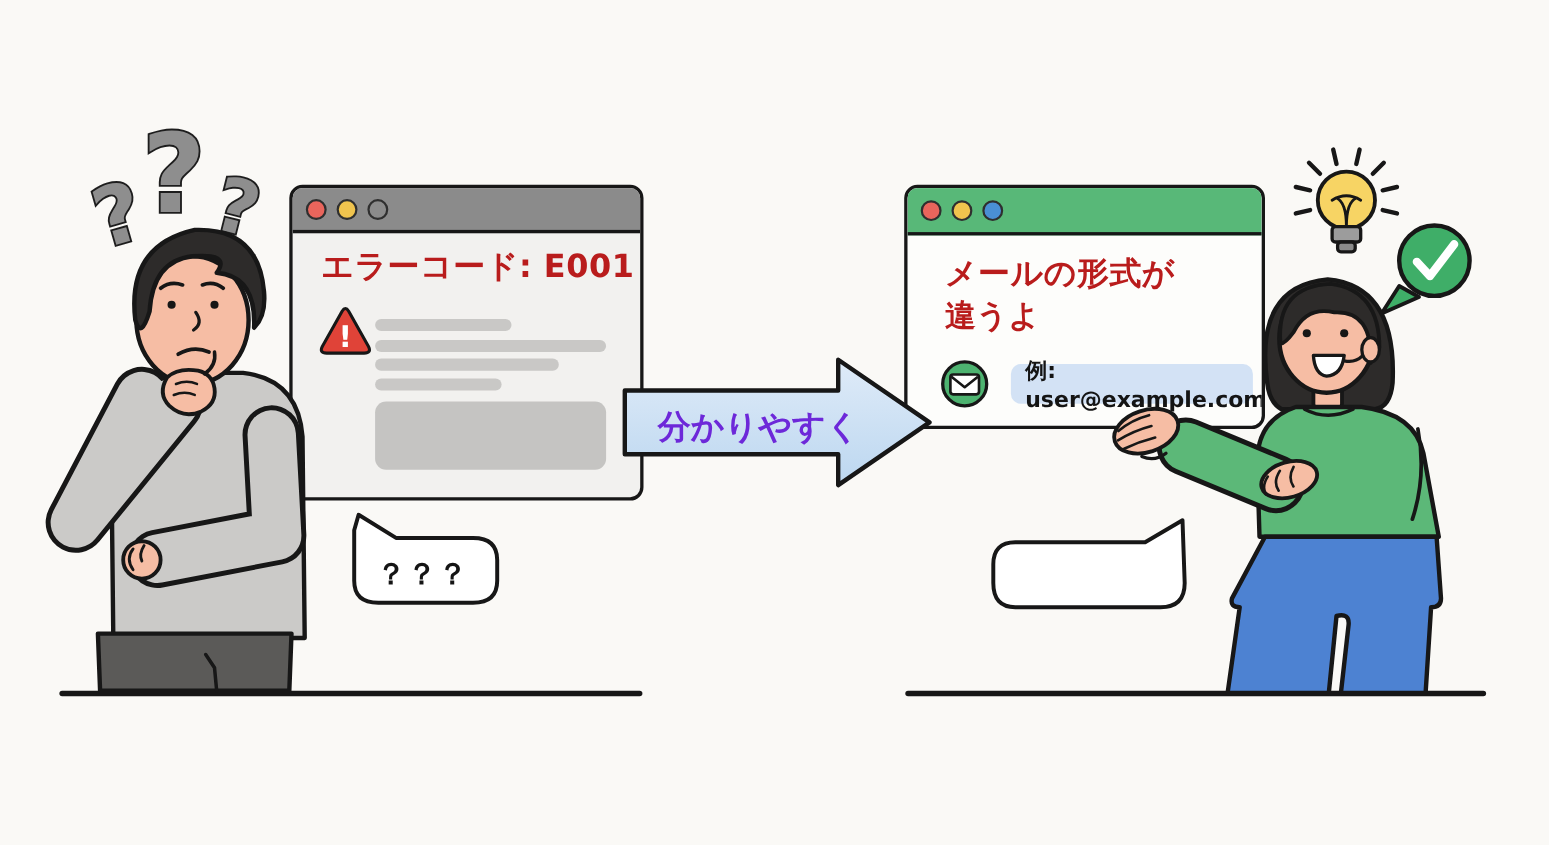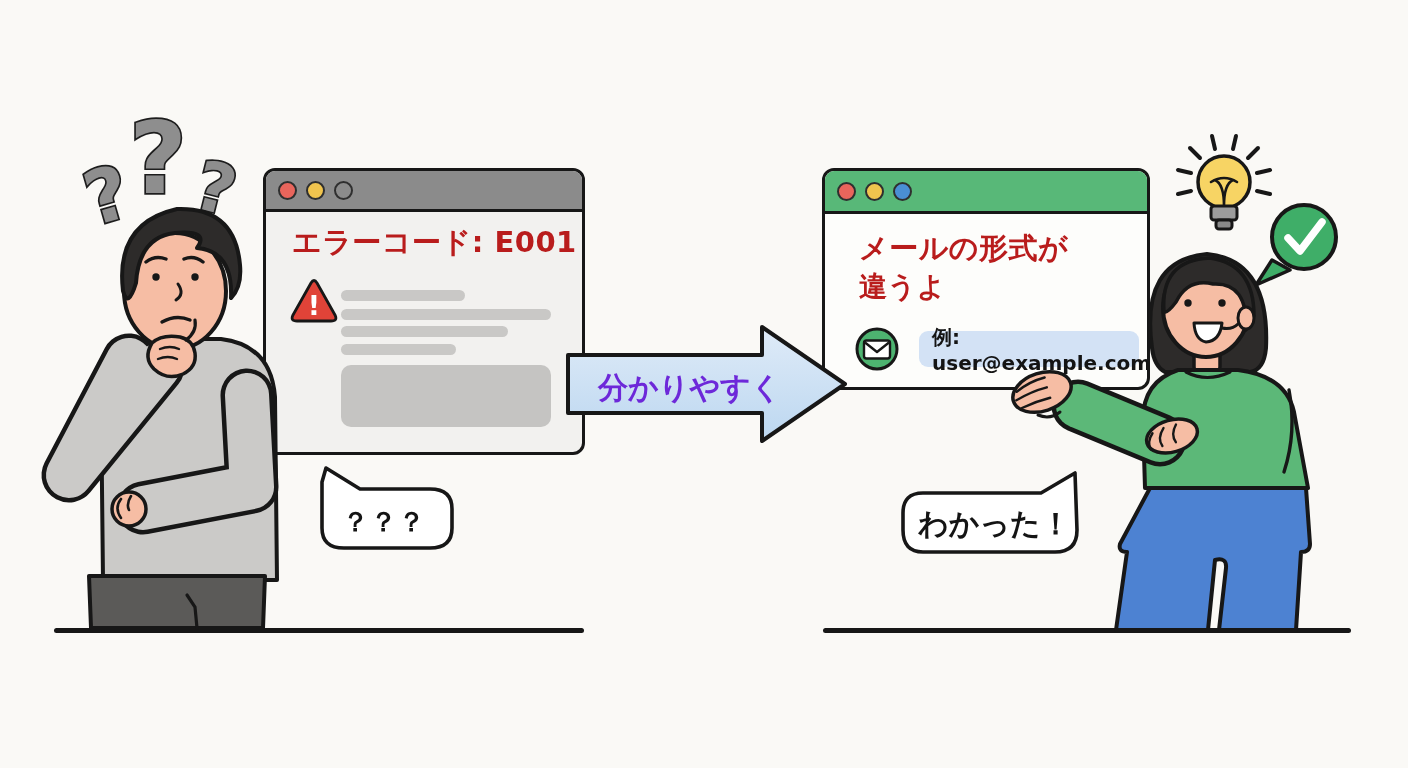--- a/index.html
+++ b/index.html
@@ -211,15 +211,14 @@
       <ellipse cx="172" cy="316" rx="26" ry="16" fill="#F6BDA4" stroke="#171717" stroke-width="3.5"></ellipse>
       <path d="M 154 308 q -8 7 -6 15 M 166 306 q -9 8 -6 17 M 179 306 q -8 8 -5 17" fill="none" stroke="#171717" stroke-width="2.4" stroke-linecap="round"></path>
     </g>
 
     <path d="M 150 368 L 306 368 L 310 424 Q 310 432 301 432 L 296 510 L 219 510 L 226 448 Q 227 437 215 440 L 208 510 L 116 510 L 127 432 Q 118 432 120 424 Z" fill="#4D82D2" stroke="#171717" stroke-width="4" stroke-linejoin="round"></path>
   </svg>
 
   <svg class="abs" style="left:893px;top:468px;z-index:8;" width="200" height="92" viewBox="0 0 200 92">
     <path d="M 182 5 L 184 62 Q 184 84 162 84 L 30 84 Q 10 84 10 62 L 10 45 Q 10 25 30 25 L 148 25 Z" fill="#ffffff" stroke="#171717" stroke-width="3.6" stroke-linejoin="round"></path>
   </svg>
-  <div class="bubble-text" style="left:918px;top:504px;font-size:30px;z-index:9;">わかった！</div>
 
 </div>
 
 </body></html>

